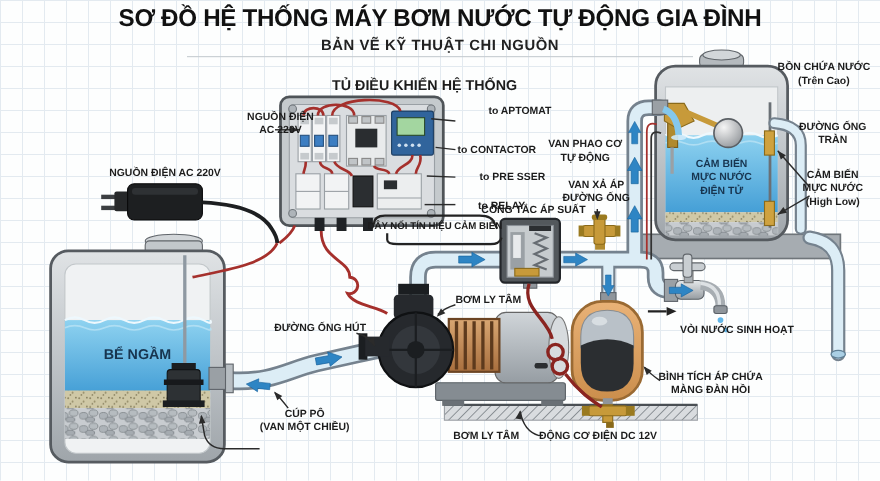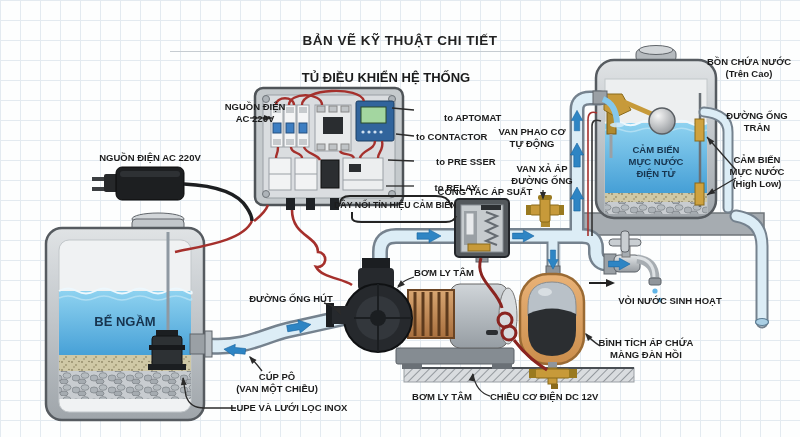--- a/index.html
+++ b/index.html
@@ -371,28 +371,29 @@
     <use href="#arr" transform="translate(432,236)"></use>
     <use href="#arr" transform="translate(526,236) scale(0.9)"></use>
     <use href="#arr" transform="translate(622,264) scale(0.9)"></use>
     <use href="#arr" transform="translate(577,196) rotate(-90)"></use>
     <use href="#arr" transform="translate(577,152) rotate(-90)"></use>
     <use href="#arr" transform="translate(577,118) rotate(-90) scale(0.85)"></use>
     <use href="#arr" transform="translate(553,262) rotate(90) scale(0.8)"></use>
   </g>
 </svg>
 
-<div class="subtitle">BẢN VẼ KỸ THUẬT CHI TIẾT</div>
+<div class="title">SƠ ĐỒ HỆ THỐNG MÁY BƠM NƯỚC TỰ ĐỘNG GIA ĐÌNH</div>
+<div class="subtitle">BẢN VẼ KỸ THUẬT CHI NGUỒN</div>
 <div class="rule"></div>
 
 <div class="lbl" style="left:256px;top:70px;width:180px;font-size:13px;margin-left:40px;">TỦ ĐIỀU KHIỂN HỆ THỐNG</div>
 <div class="lbl" style="left:180px;top:101px;width:70px;margin-left:40px;">NGUỒN ĐIỆN
 AC 220V</div>
 <div class="lbl" style="left:88px;top:152px;width:124px;">NGUỒN ĐIỆN AC 220V</div>
-<div class="lbl left" style="left:416px;top:112px;width:80px;padding-left:28px;">to APTOMAT</div>
+<div class="lbl left" style="left:416px;top:96px;width:80px;padding-left:28px;">to APTOMAT</div>
 <div class="lbl left" style="left:416px;top:131px;width:90px;">to CONTACTOR</div>
 <div class="lbl left" style="left:416px;top:156px;width:90px;padding-left:20px;">to PRE SSER</div>
 <div class="lbl left" style="left:416px;top:182px;width:80px;text-align:center;">to RELAY</div>
 <div class="lbl left small" style="left:334px;top:200px;width:128px;">DÂY NỐI TÍN HIỆU CẢM BIẾN</div>
 <div class="lbl" style="left:490px;top:102px;width:84px;margin-top:24px;">VAN PHAO CƠ
 TỰ ĐỘNG</div>
 <div class="lbl" style="left:504px;top:163px;width:76px;">VAN XẢ ÁP
 ĐƯỜNG ỐNG</div>
 <div class="lbl" style="left:437px;top:186px;width:96px;">CÔNG TẮC ÁP SUẤT</div>
 <div class="lbl" style="left:700px;top:56px;width:98px;">BỒN CHỨA NƯỚC
@@ -405,18 +406,17 @@
 <div class="lbl" style="left:714px;top:154px;width:86px;">CẢM BIẾN
 MỰC NƯỚC
 (High Low)</div>
 <div class="lbl" style="left:612px;top:295px;width:116px;">VÒI NƯỚC SINH HOẠT</div>
 <div class="lbl" style="left:590px;top:337px;width:112px;">BÌNH TÍCH ÁP CHỨA
 MÀNG ĐÀN HỒI</div>
 <div class="lbl navy" style="left:72px;top:314px;width:106px;font-size:13px;">BỂ NGẦM</div>
 <div class="lbl" style="left:244px;top:293px;width:94px;">ĐƯỜNG ỐNG HÚT</div>
 <div class="lbl" style="left:220px;top:371px;width:114px;">CÚP PÔ
 (VAN MỘT CHIỀU)</div>
-<div class="lbl" style="left:230px;top:402px;width:118px;">LUPE VÀ LƯỚI LỌC INOX</div>
 <div class="lbl" style="left:412px;top:267px;width:64px;">BƠM LY TÂM</div>
 <div class="lbl" style="left:410px;top:391px;width:64px;">BƠM LY TÂM</div>
-<div class="lbl left" style="left:490px;top:391px;width:110px;">CHIỀU CƠ ĐIỆN DC 12V</div>
+<div class="lbl left" style="left:490px;top:391px;width:110px;">ĐỘNG CƠ ĐIỆN DC 12V</div>
 
 </div>
 
 </body></html>

